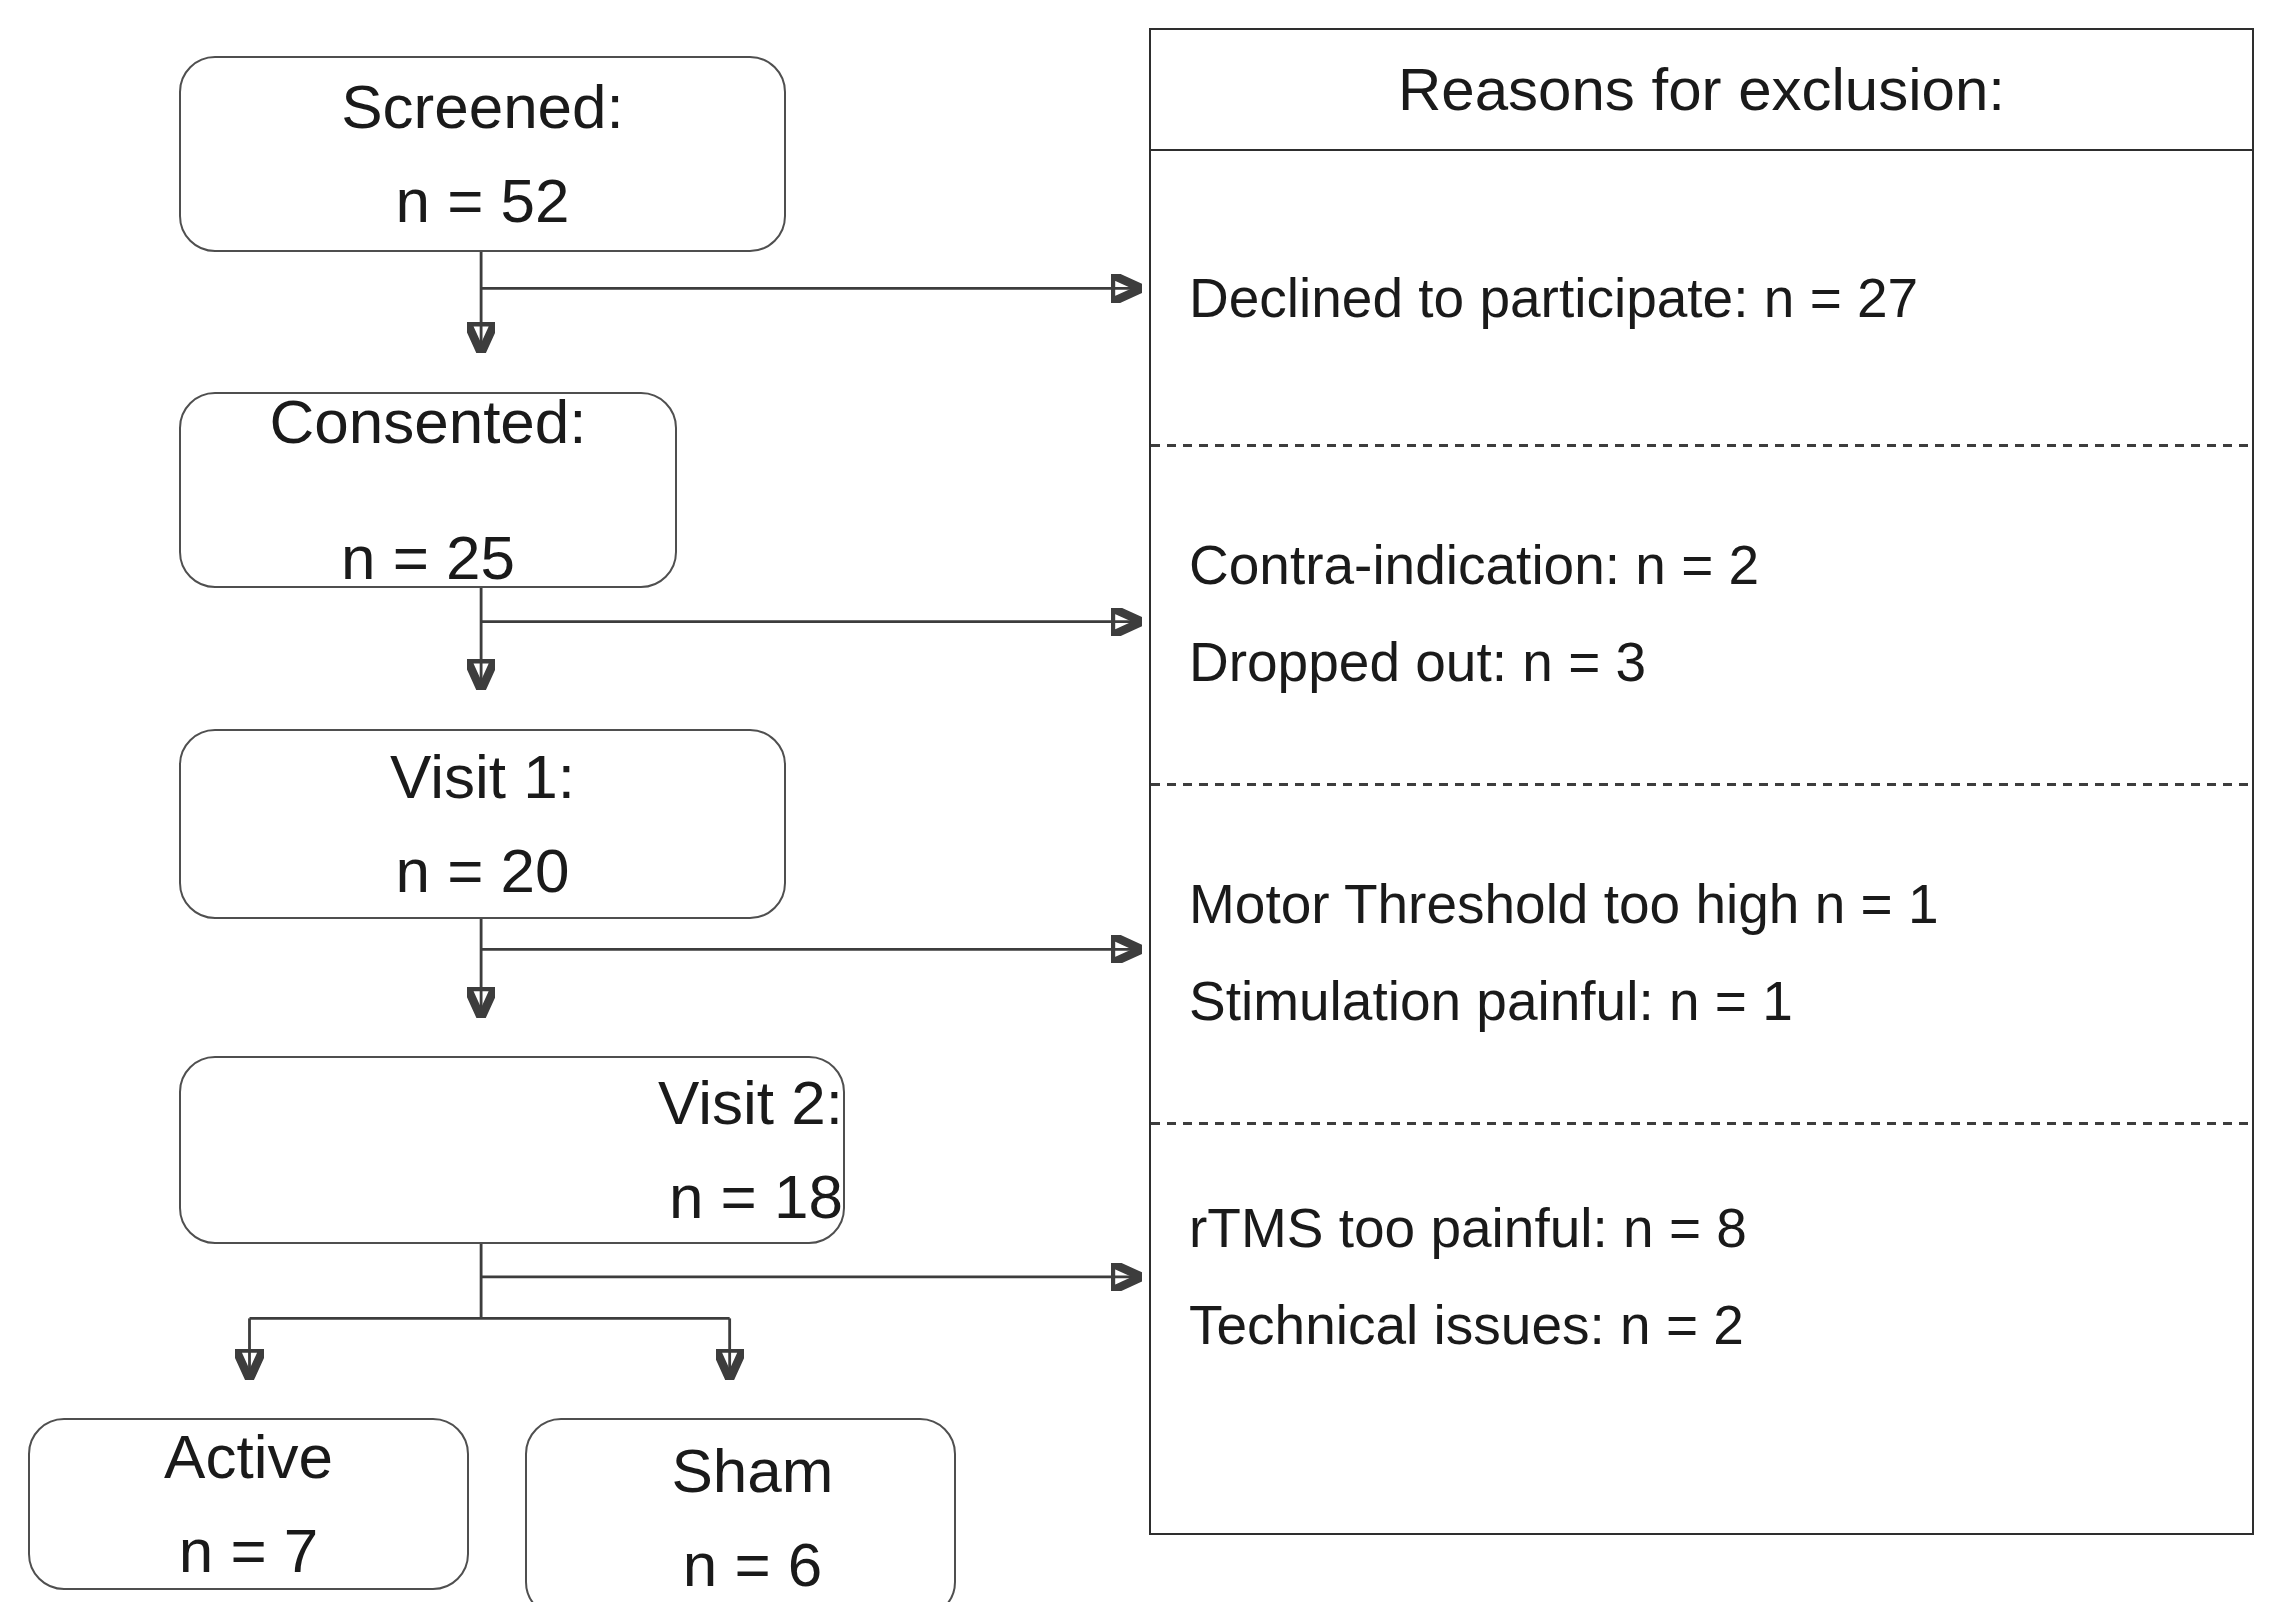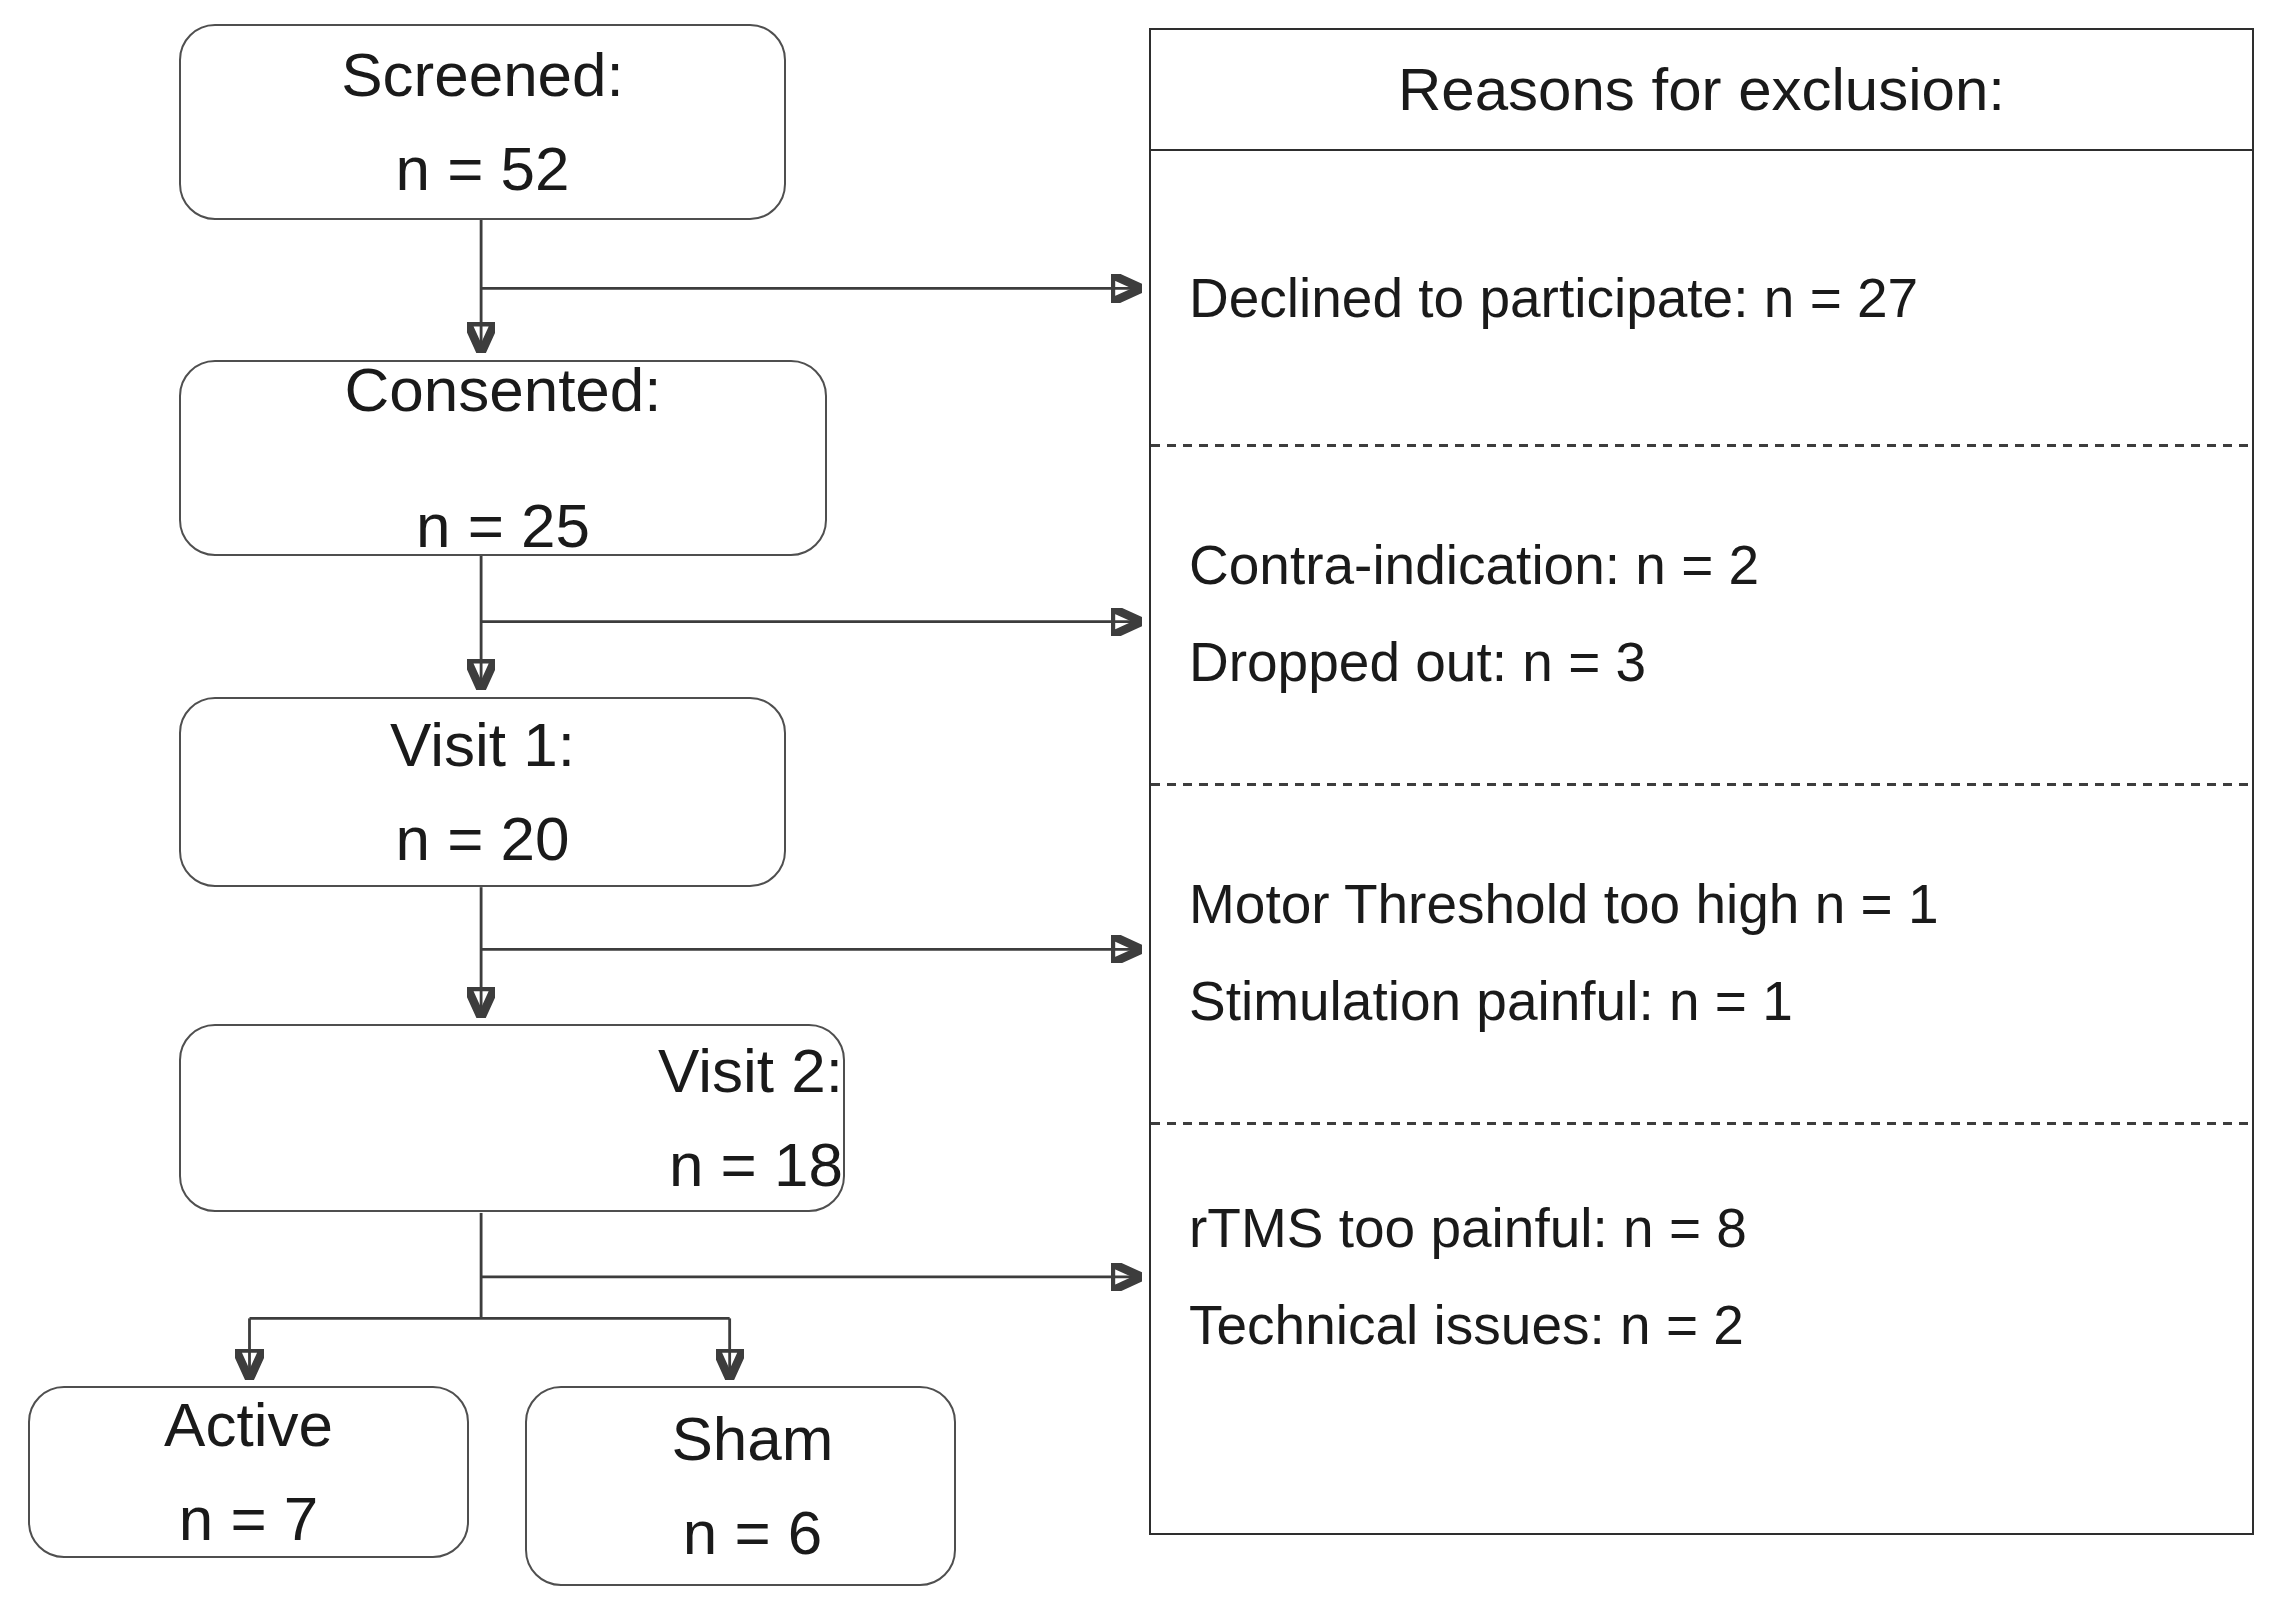--- a/index.html
+++ b/index.html
@@ -25,23 +25,24 @@
     position:absolute;
     box-sizing:border-box;
     border:2.8px solid var(--box-border);
     border-radius:36px;
     background:var(--bg);
     display:flex;flex-direction:column;
     align-items:center;justify-content:center;
     text-align:center;
     font-size:62px;line-height:94px;
     color:var(--text);
+    margin-top:32px;
   }
   .box-screened {left:179px;top:23.5px;  width:607px;height:196px;}
-  .box-consented{left:179px;top:360px; width:648px;height:196px;gap:42px;}
+  .box-consented{left:179px;top:360px; width:498px;height:196px;gap:42px;}
   .box-visit1   {left:179px;top:697px; width:607px;height:190px;}
   .box-visit2   {left:179px;top:1024px;width:666px;height:188px;align-items:flex-end;}
   .box-active   {left:28px; top:1386px;width:441px;height:172px;}
   .box-sham     {left:525px;top:1386px;width:431px;height:200px;padding-left:24px;}
 
   .panel{
     position:absolute;
     left:1149px;top:28px;width:1105px;height:1507px;
     box-sizing:border-box;
     border:2.8px solid var(--panel-border);

